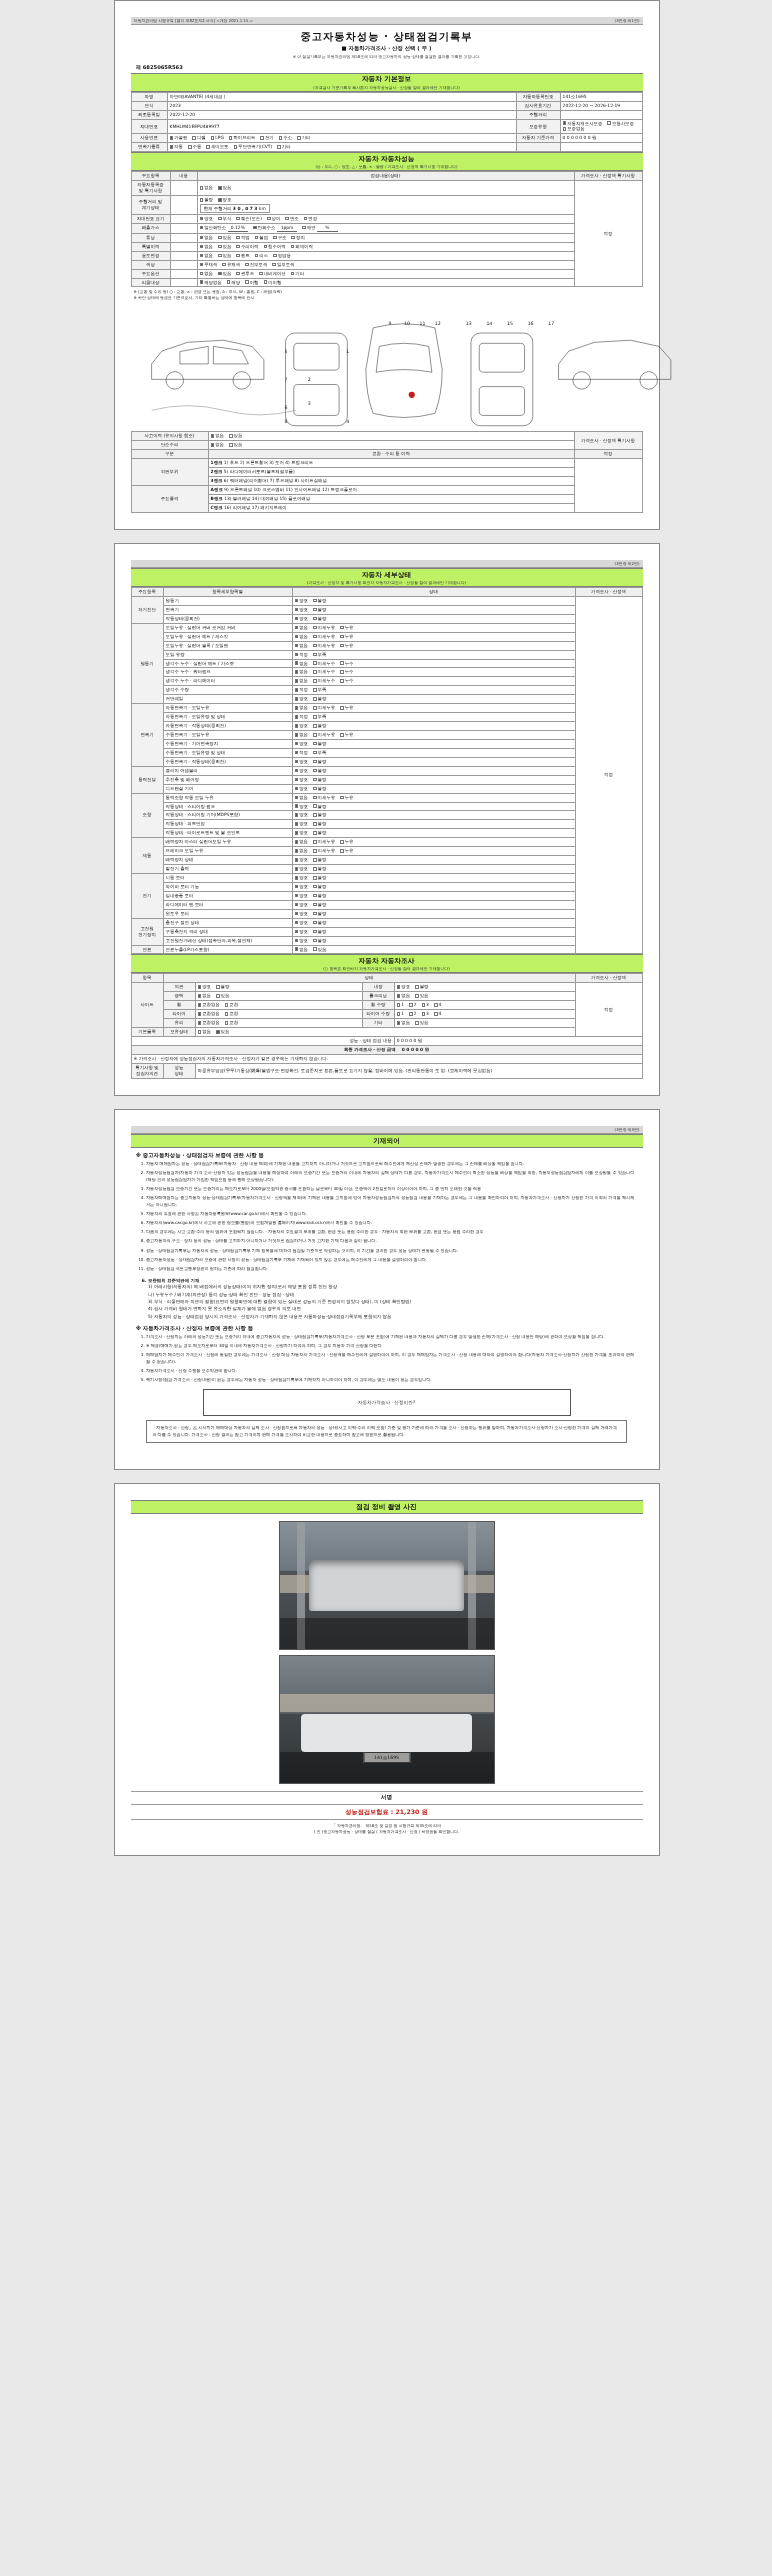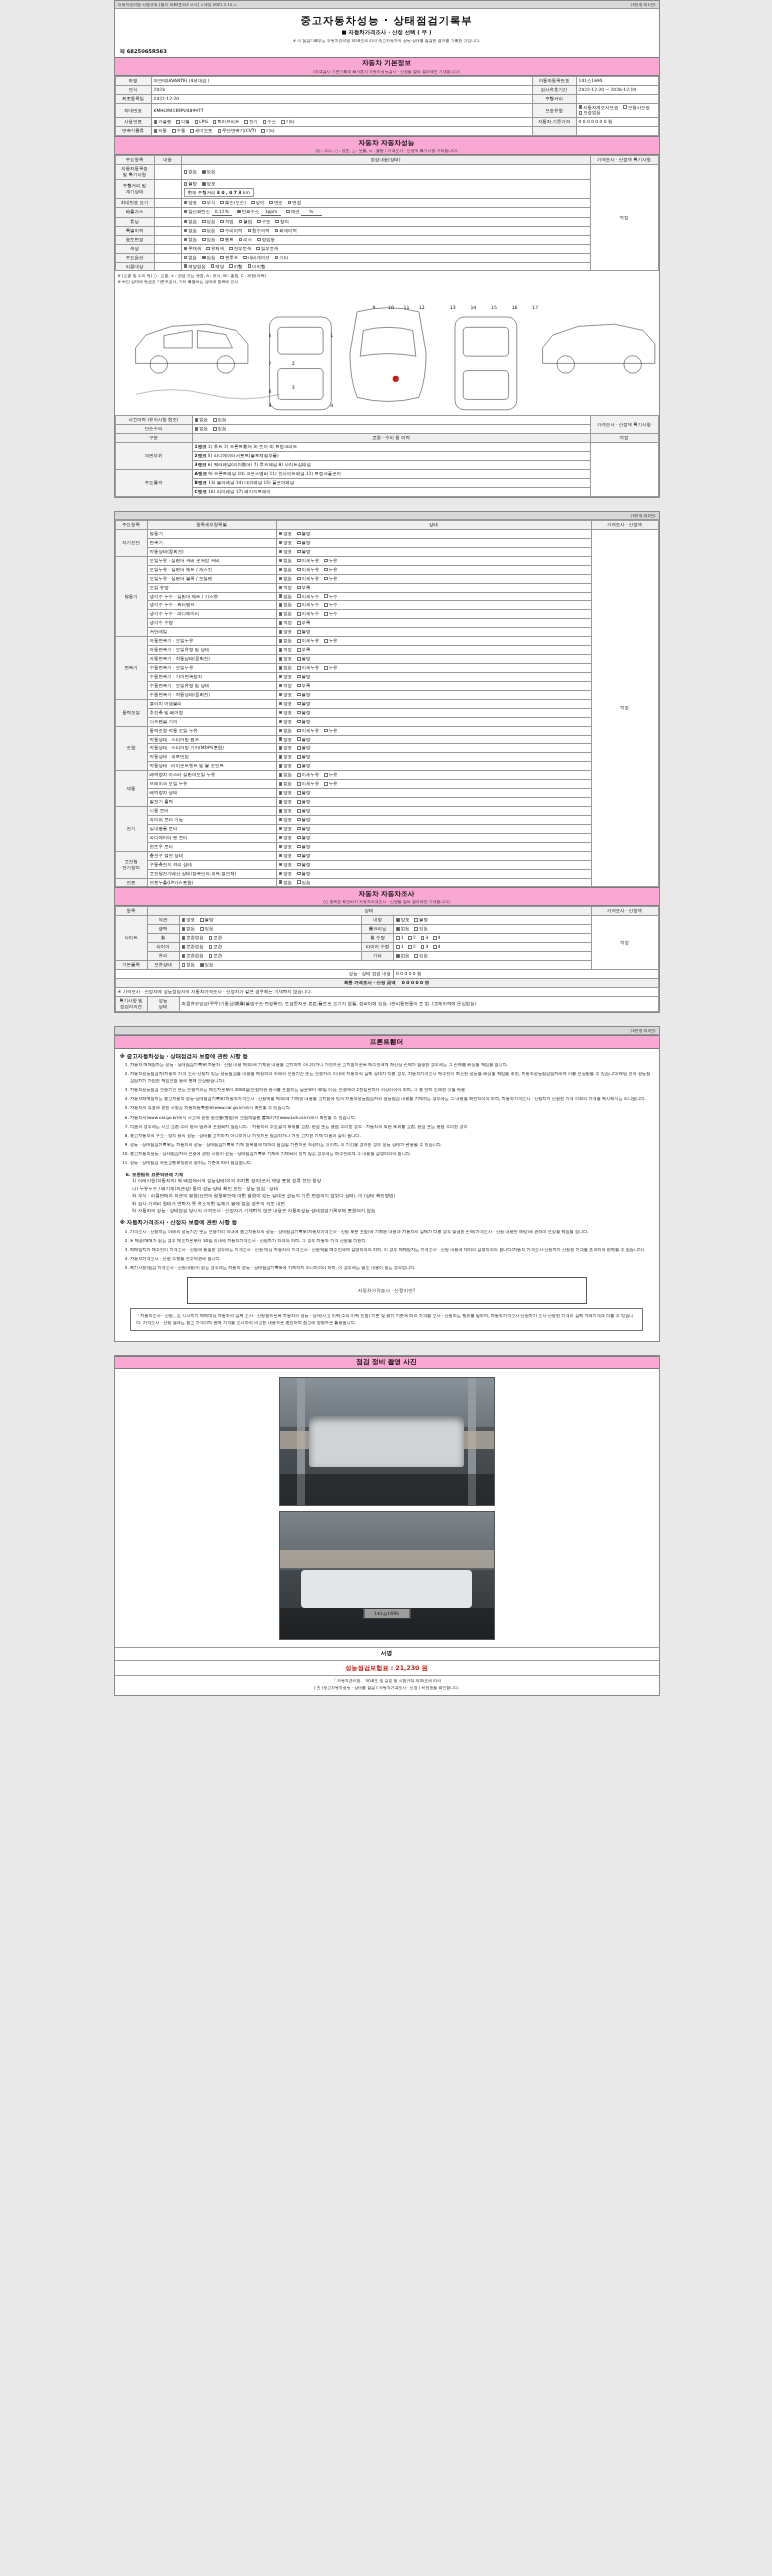--- a/index.html
+++ b/index.html
@@ -10,21 +10,21 @@
     font-family:"DejaVu Sans", "Liberation Sans", sans-serif;
     font-size:5.7px;
     color:#111;
   }
   .page {
     width:546px;
     margin:0 auto;
     background:#fff;
     border:0.5px solid #8a8a8a;
     position:relative;
-    padding:0;
+    padding:16px;
   }
   .sheet { margin:0 auto 13.4px; }
   .tiny { font-size:4.4px; }
   .xtiny { font-size:3.9px; }
   .center { text-align:center; }
   .right { text-align:right; }
   .bold { font-weight:bold; }
 
   
   .topband {
@@ -57,21 +57,21 @@
     padding-bottom:3.1px;
     line-height:1.5;
   }
   .docnum {
     font-size:5.2px;
     font-weight:bold;
     padding:1px 4.1px 2.1px 5.2px;
   }
 
   .secbar {
-    background:#f9a8d4;
+    background:#bef264;
     border-top:0.5px solid #7d7d7d;
     border-bottom:0.5px solid #7d7d7d;
     text-align:center;
     font-weight:bold;
     font-size:6.7px;
     padding:1.5px 0 1px;
   }
   .secbar .sub {
     display:block;
     font-weight:normal;
@@ -510,20 +510,24 @@
   </tbody>
     </table>
 </div>
 
 <div class="page sheet">
   <div class="topband">
     <span></span>
     <span>(3면중 제2면)</span>
   </div>
 
+  <div class="secbar">
+    <span>자동차 세부상태</span>
+    <span class="sub">(가격조사 · 산정자 및 특기사항 확인자 자동차가격조사 · 산정을 참여 결과에만 기재합니다)</span>
+  </div>
 
   <table class="grid">
     <tbody>
         <tr>
       <th style="width:32px">주요항목</th>
       <th style="width:129px">항목세부항목별</th>
       <th>상태</th>
       <th style="width:67px">가격조사 · 산정액</th>
     </tr>
 
@@ -952,21 +956,21 @@
     </table>
 </div>
 
 <div class="page sheet">
   <div class="topband">
     <span></span>
     <span>(3면중 제3면)</span>
   </div>
 
   <div class="secbar">
-    <span>프론트휀더</span>
+    <span>기재되어</span>
   </div>
 
   <div class="notice-h">※ 중고자동차성능 · 상태점검자 보증에 관한 사항 등</div>
   <ol class="notice">
     <li>자동차 매매업자는 성능 · 상태점검기록부(자동차 · 산정 내용 제외)에 기재된 내용을 고지하지 아니하거나 거짓으로 고지함으로써 매수인에게 재산상 손해가 발생한 경우에는 그 손해를 배상할 책임을 집니다.</li>
     <li>자동차성능점검자(자동차 가격 조사·산정자 있는 성능점검을 내용을 매장하여 아래의 보증기간 또는 보증거리 이내에 자동차의 실제 상태가 다른 경우, 자동차가격조사 매수인이 최소한 성능을 배상할 책임을 위한, 자동차성능점검업자에게 이를 보상받을 수 있습니다(해당 건의 성능점검업자가 가입한 책임보험 등에 통해 보상받습니다).</li>
     <li>자동차성능점검 보증기간 또는 보증거리는 매도자로부터 2000일(보험약관 증서를 포함하는 날로부터 30일 이상, 보증액이 2천킬로미터 이상이어야 하며, 그 중 먼저 도래한 것을 적용</li>
     <li>자동차매매업자는 중고자동차 성능·상태점검기록부(자동차가격조사 · 산정액을 제외)에 기재된 내용을 고지함에 있어 자동차성능점검자의 성능점검 내용을 기재하는 경우에는 그 내용을 확인하여야 하며, 자동차가격조사 · 산정자가 산정한 가격 이외의 가격을 제시해서는 아니됩니다.</li>
     <li>자동차의 유효에 관한 사항은 자동차등록원부(www.car.go.kr)에서 확인할 수 있습니다.</li>
     <li>자동차의(www.car.go.kr)에서 사고에 관한 정보를(통합)의 보험개발원 홈페이지(www.kidi.or.kr)에서 확인할 수 있습니다.</li>

